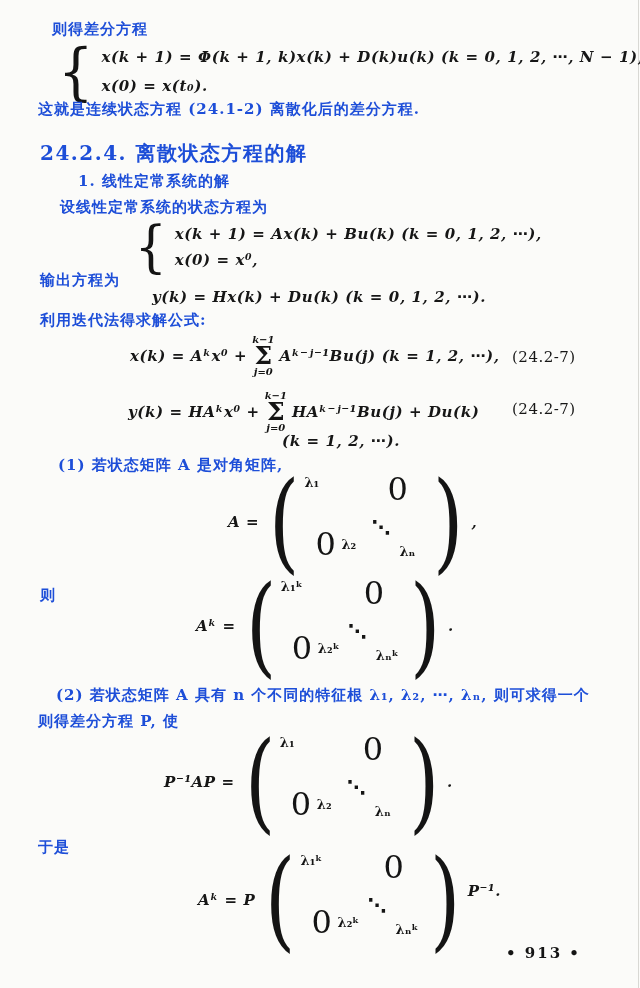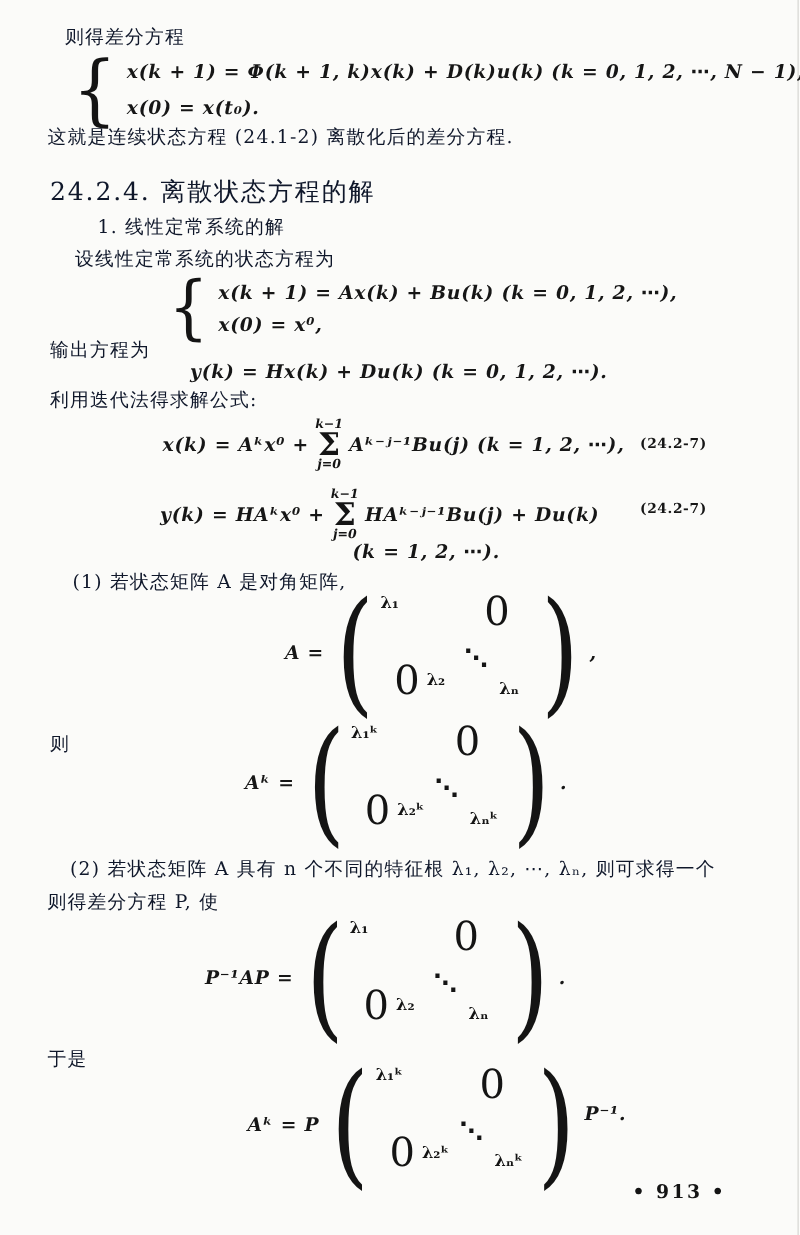--- a/index.html
+++ b/index.html
@@ -11,24 +11,24 @@
     font-family:"DejaVu Serif","DejaVu Sans",serif;
     color:#141414;
   }
   .page-edge {
     position:absolute; right:1px; top:0; width:1px; height:100%;
     background:#d8d8d4;
   }
   .abs { position:absolute; white-space:nowrap; }
   .cn {
     font-family:"DejaVu Serif","DejaVu Sans",serif;
-    font-weight:normal;
+    font-weight:bold;
     font-size:15px;
     letter-spacing:1px;
-    color:#0f172a;
+    color:#1d4ed8;
   }
   .math {
     font-family:"DejaVu Serif","DejaVu Sans",serif;
     font-style:italic;
     font-weight:bold;
     font-size:15px;
     letter-spacing:0.6px;
     color:#161616;
   }
   .heading {
@@ -52,21 +52,21 @@
   .sum { display:inline-flex; flex-direction:column; align-items:center; margin:4px 5px; }
   .sum-limit {
     font-size:10px; font-style:italic; font-weight:bold;
     line-height:10px; letter-spacing:0;
     font-family:"DejaVu Serif","DejaVu Sans",serif;
   }
   .sum-sigma {
     font-size:25px; line-height:22px; font-style:normal; font-weight:bold;
     font-family:"DejaVu Serif","DejaVu Sans",serif;
   }
-  .eqnum { font-style:normal; font-weight:bold; font-size:11px; letter-spacing:0.5px; }
+  .eqnum { font-style:normal; font-weight:normal; font-size:15px; letter-spacing:0.5px; }
   
   .matrix-row { display:flex; align-items:center; }
   .matrix-lhs { margin-right:4px; }
   .paren {
     font-style:normal; font-weight:normal;
     font-family:"DejaVu Serif",serif;
     font-size:108px; line-height:96px;
     transform:scaleX(0.72);
   }
   .paren.pl { margin-right:-6px; }

